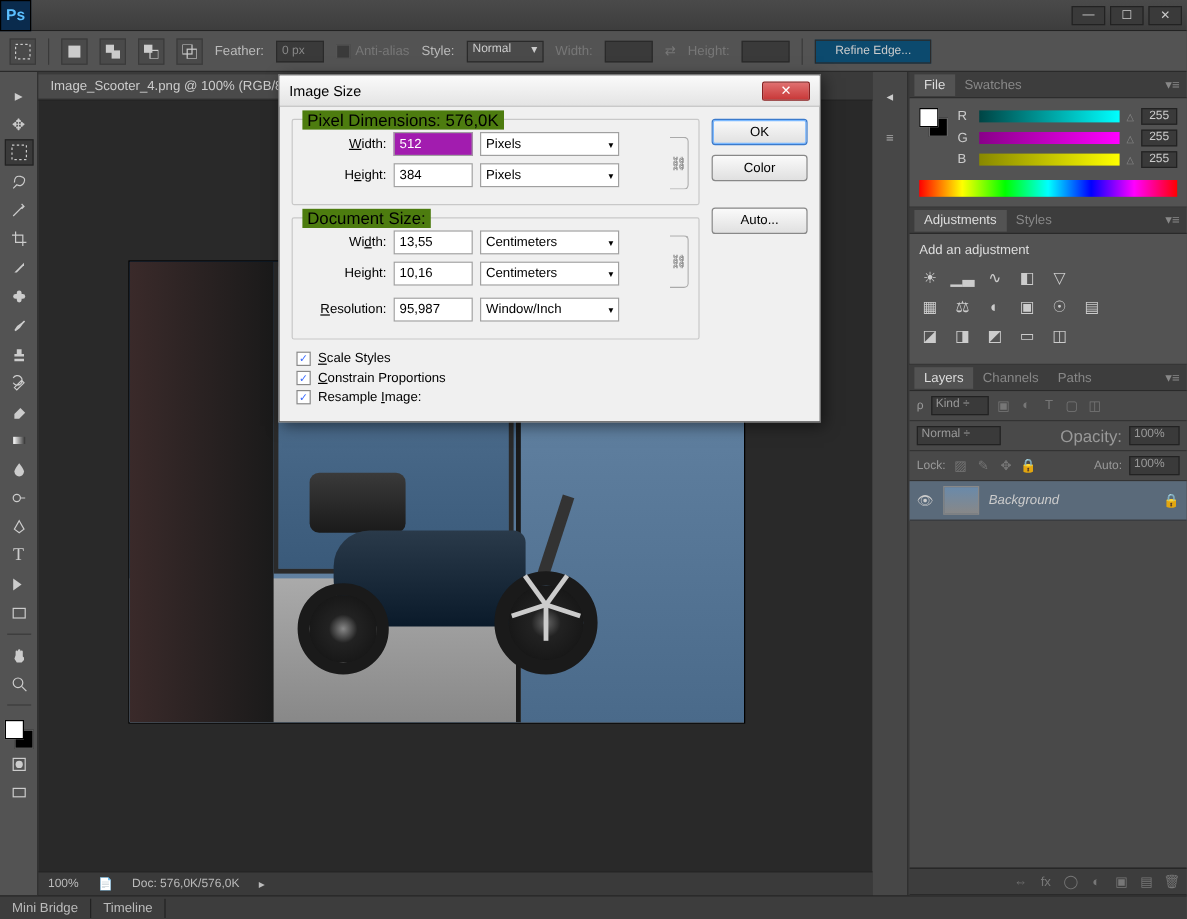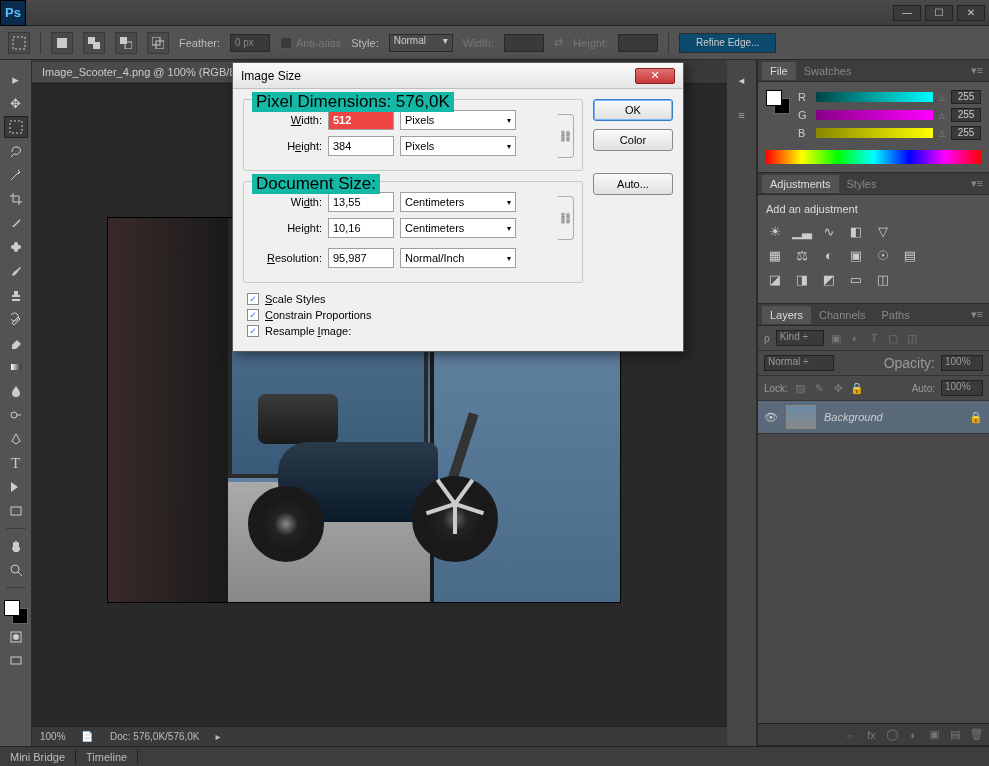--- a/index.html
+++ b/index.html
@@ -82,26 +82,26 @@
 .btab { padding:2px 10px; color:#bbb; font-size:11px; border-right:1px solid #222;text-align:right; }
 
 
 .dialog { position:absolute; top:62px; left:232px; width:452px; background:#f0f0f0; border:1px solid #5a5a5a; box-shadow:3px 3px 12px rgba(0,0,0,.5); color:#000; }
 .dlg-title { height:26px; background:linear-gradient(#fafafa,#e4e4e4); border-bottom:1px solid #c0c0c0; display:flex; align-items:center; padding:0 8px; font-size:12px;justify-content:center; }
 .dlg-close { margin-left:auto; width:40px; height:16px; background:linear-gradient(#e07070,#c83838); border:1px solid #8a2020; border-radius:2px; color:#fff; display:flex; align-items:center; justify-content:center; font-size:11px; }
 .dlg-body { display:flex; padding:10px; gap:10px; }
 .dlg-left { flex:1; }
 .dlg-right { width:80px; display:flex; flex-direction:column; gap:8px; align-items:stretch; }
 .group { border:1px solid #c8c8c8; border-radius:2px; padding:10px 8px 8px; margin-bottom:10px; position:relative; }
-.group-title { position:absolute; top:-8px; left:8px; background:#14b8a6; padding:0 4px; font-size:17px; }
+.group-title { position:absolute; top:-8px; left:8px; background:#4d7c0f; padding:0 4px; font-size:14px; }
 .field-row { display:flex; align-items:center; gap:6px; margin-bottom:6px; }
 .field-label { width:70px; text-align:right; font-size:11px; }
 .field-label u { text-decoration:underline; }
 .field-input { width:66px; height:20px; border:1px solid #a0a0a0; background:#fff; padding:0 4px; font-size:11px; text-align:left; }
-.field-input.sel { background:#ef4444; color:#fff;font-weight:bold; }
+.field-input.sel { background:#a21caf; color:#fff; }
 .field-select { width:116px; height:20px; border:1px solid #a0a0a0; background:#fff; font-size:11px; padding:0 4px; display:flex; align-items:center; justify-content:space-between; }
 .link-bracket { width:16px; height:44px; border:1px solid #aaa; border-left:none; border-radius:0 4px 4px 0; margin-left:4px; position:relative; display:flex; align-items:center; justify-content:center; }
 .chain { font-size:11px; color:#555; }
 .check-row { display:flex; align-items:center; gap:6px; margin:4px 0 4px 4px; font-size:11px; }
 .chk { width:12px; height:12px; border:1px solid #888; background:#fff; display:flex; align-items:center; justify-content:center; font-size:9px; color:#3a6aff; }
 .resample-sel { width:250px; height:20px; border:1px solid #a0a0a0; background:#fff; font-size:11px; padding:0 4px; display:flex; align-items:center; justify-content:center; margin:4px auto 6px; position:relative; }
 .resample-sel::after { content:"▾"; position:absolute; right:6px; font-size:9px; }
 .dlg-btn { height:22px; border:1px solid #888; background:linear-gradient(#fafafa,#e0e0e0); border-radius:3px; font-size:11px; display:flex; align-items:center; justify-content:center; }
 .dlg-btn.primary { border:1px solid #3a7acc; box-shadow:0 0 0 1px #7ab8ff inset; }
 .caret { font-size:8px; margin-left:auto; }
@@ -514,21 +514,21 @@
             </div>
           </div>
           <div class="link-bracket">
               <span class="chain">⛓</span>
             </div>
         </div>
         <div class="field-row" style="margin-top:4px">
           <span class="field-label"><u>R</u>esolution:</span>
           <input class="field-input" value="95,987" style="">
           <div class="field-select">
-              <span>Normal/Inch</span>
+              <span>Window/Inch</span>
               <span class="caret">▾</span>
             </div>
         </div>
       </div>
       <div class="check-row">
           <span class="chk">✓</span>
           <span><u>S</u>cale Styles</span>
         </div>
       <div class="check-row">
           <span class="chk">✓</span>

